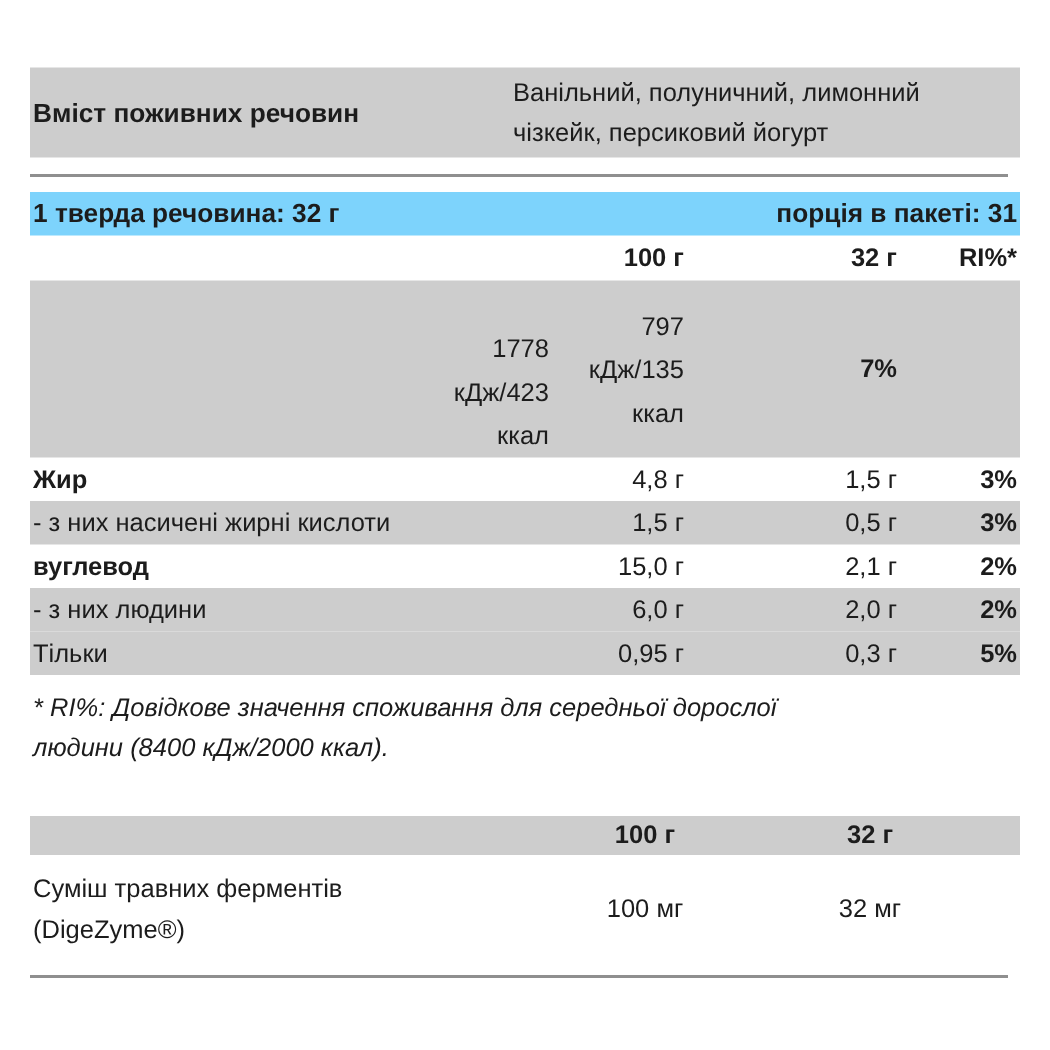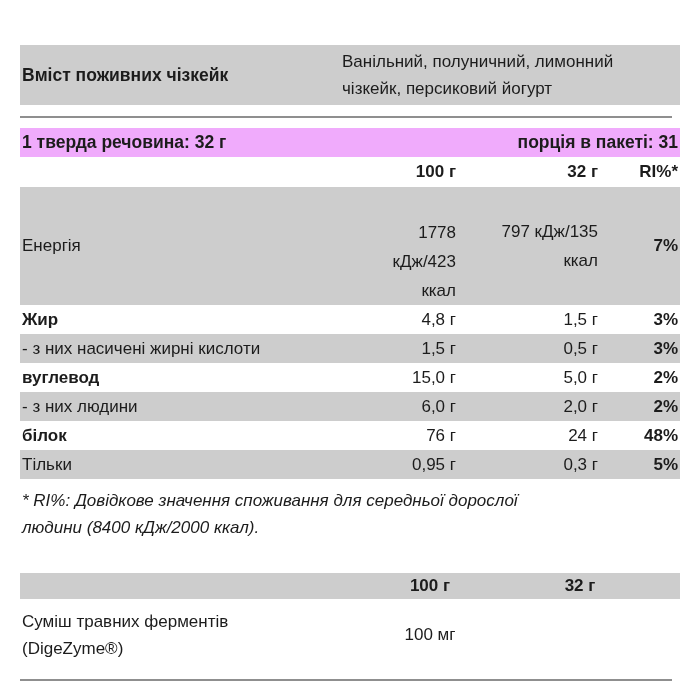--- a/index.html
+++ b/index.html
@@ -45,21 +45,21 @@
   .rule {
     border: none;
     border-top: 2px solid #8f8f8f;
     margin: 11px 0 0 0;
     width: 652px;
   }
   .rule--bottom { margin-top: 7px; }
 
   
   .serving {
-    background: #f0abfc;
+    background: #7dd3fc;
     display: flex;
     justify-content: space-between;
     align-items: center;
     height: 29px;
     margin-top: 10px;
     padding: 0 2px;
     font-weight: bold;
     font-size: 17.5px;
   }
 
@@ -125,42 +125,41 @@
     white-space: pre-line;
     padding-left: 2px;
   }
 </style>
 </head>
 <body>
 
 <div class="sheet">
 
   <div class="hdr">
-    <div class="hdr-title">Вміст поживних чізкейк</div>
+    <div class="hdr-title">Вміст поживних речовин</div>
     <div class="hdr-flavors">
       <span>Ванільний, полуничний, лимонний чізкейк, персиковий йогурт</span>
     </div>
   </div>
 
   <hr class="rule">
 
   <div class="serving">
     <span>1 тверда речовина: 32 г</span>
     <span>порція в пакеті: 31</span>
   </div>
 
   <div class="grid cols-row">
     <span></span>
     <span class="num">100 г</span>
     <span class="num">32 г</span>
     <span class="num">RI%*</span>
   </div>
 
   <div class="grid row row--shaded row--energy">
-    <span>Енергія</span>
     <span class="num"><span class="wrapval w80">1778 кДж/423 ккал</span></span>
     <span class="num"><span class="wrapval w118">797 кДж/135 ккал</span></span>
     <span class="num ri">7%</span>
   </div>
 
   <div class="grid row">
     <span class="label--bold">Жир</span>
     <span class="num">4,8 г</span>
     <span class="num">1,5 г</span>
     <span class="num ri">3%</span>
@@ -169,37 +168,31 @@
   <div class="grid row row--shaded">
     <span>- з них насичені жирні кислоти</span>
     <span class="num">1,5 г</span>
     <span class="num">0,5 г</span>
     <span class="num ri">3%</span>
   </div>
 
   <div class="grid row">
     <span class="label--bold">вуглевод</span>
     <span class="num">15,0 г</span>
-    <span class="num">5,0 г</span>
+    <span class="num">2,1 г</span>
     <span class="num ri">2%</span>
   </div>
 
   <div class="grid row row--shaded">
     <span>- з них людини</span>
     <span class="num">6,0 г</span>
     <span class="num">2,0 г</span>
     <span class="num ri">2%</span>
   </div>
 
-  <div class="grid row">
-    <span class="label--bold">білок</span>
-    <span class="num">76 г</span>
-    <span class="num">24 г</span>
-    <span class="num ri">48%</span>
-  </div>
 
   <div class="grid row row--shaded">
     <span>Тільки</span>
     <span class="num">0,95 г</span>
     <span class="num">0,3 г</span>
     <span class="num ri">5%</span>
   </div>
 
   <p class="footnote">* RI%: Довідкове значення споживання для середньої дорослої людини (8400 кДж/2000 ккал).</p>
 
@@ -207,19 +200,20 @@
     <div class="egrid ehdr">
       <span></span>
       <span class="ecell">100 г</span>
       <span class="ecell">32 г</span>
       <span></span>
     </div>
     <div class="egrid erow">
       <span class="elabel">Суміш травних ферментів
 (DigeZyme®)</span>
       <span class="ecell">100 мг</span>
+      <span class="ecell">32 мг</span>
       <span></span>
     </div>
   </div>
 
   <hr class="rule rule--bottom">
 
 </div>
 
 </body></html>

